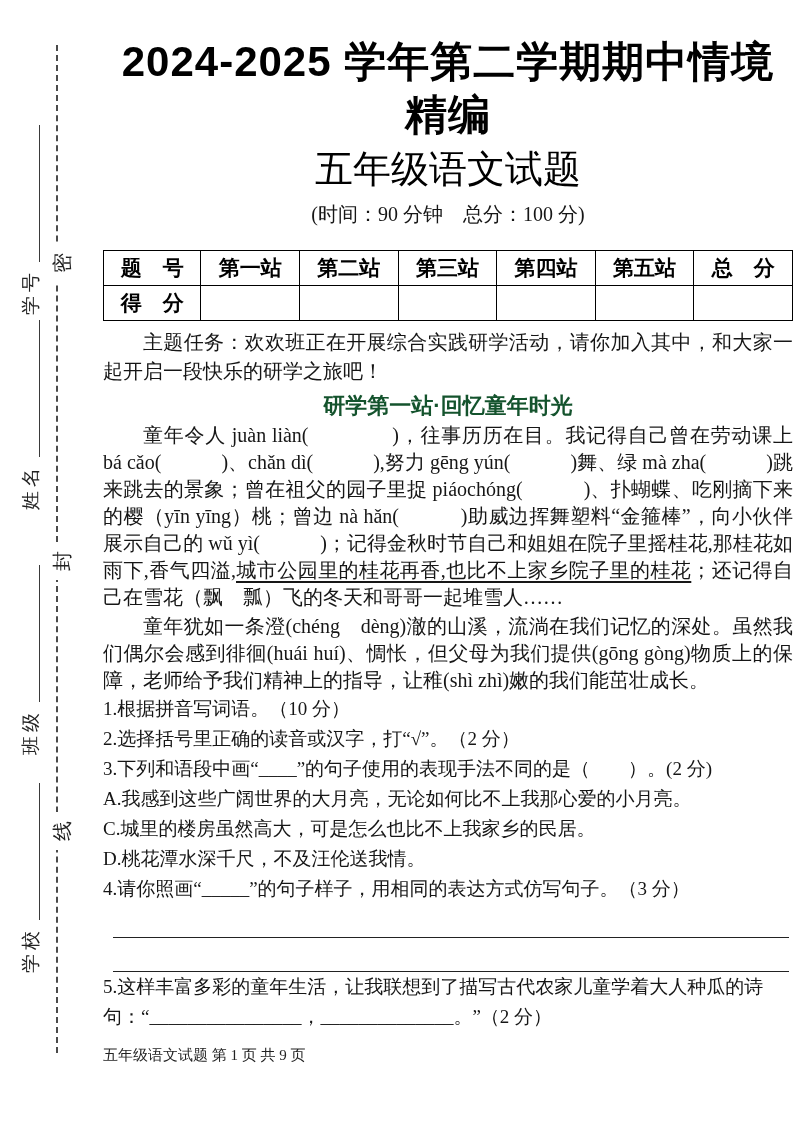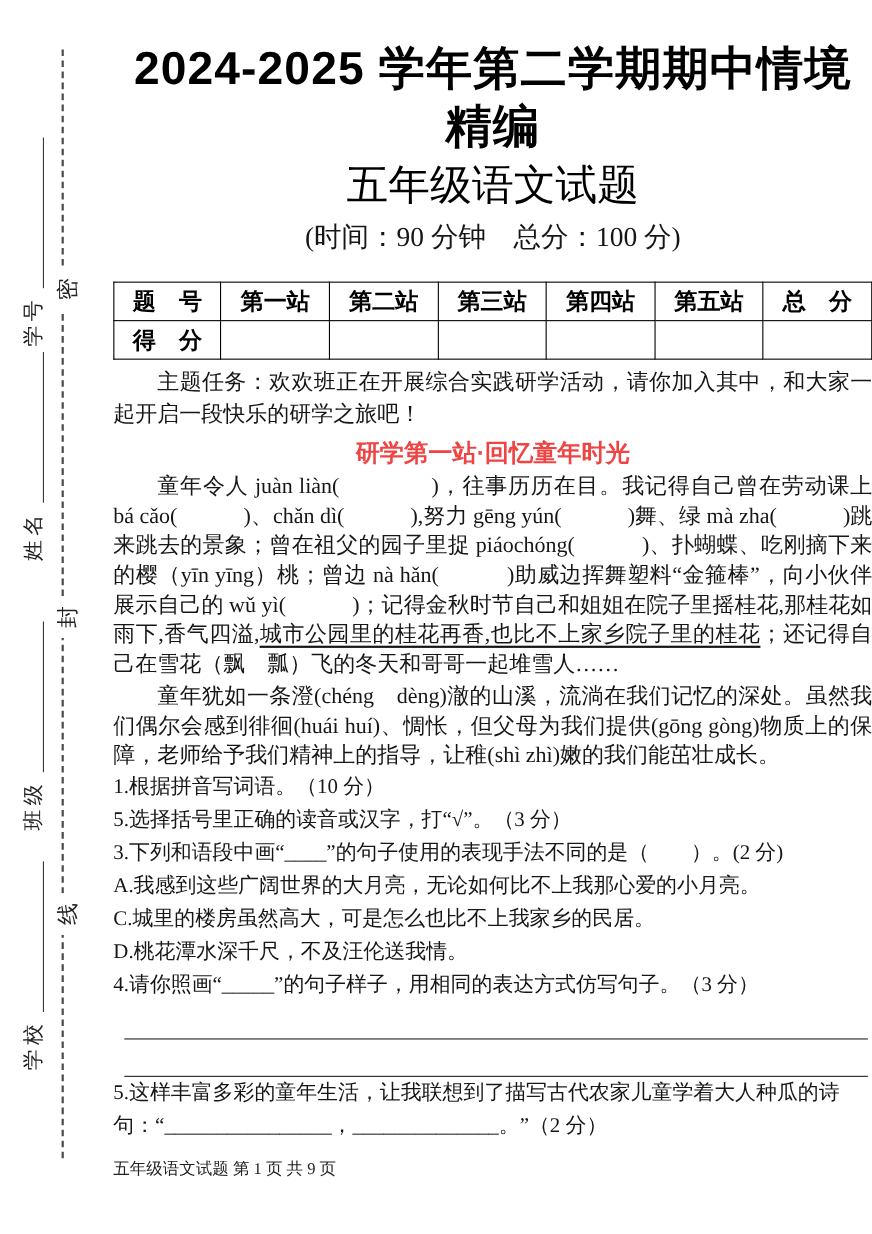--- a/index.html
+++ b/index.html
@@ -20,34 +20,34 @@
   .field .fill{flex:1;border-bottom:1.6px solid #3a3a3a;height:3px;}
 
   
   .main{position:absolute;left:103px;top:36px;width:690px;}
   .title1{font-family:"Liberation Sans","DejaVu Sans",sans-serif;
           font-weight:bold;font-size:42px;text-align:center;line-height:1.25;
           letter-spacing:1px;margin:0;color:#000;}
   .title2{font-family:"Liberation Sans","DejaVu Sans",sans-serif;
           font-weight:normal;font-size:38px;text-align:center;line-height:1.2;
           margin:6px 0 0 0;color:#000;}
-  .time-line{font-size:25px;text-align:center;margin-top:8px;line-height:1.3;}
+  .time-line{font-size:20px;text-align:center;margin-top:8px;line-height:1.3;}
 
   table.score{width:100%;border-collapse:collapse;margin-top:23px;
               table-layout:fixed;
               font-family:Liberation Sans, sans-serif;}
   table.score td{border:1.6px solid #000;text-align:center;vertical-align:middle;
                  font-size:21px;font-weight:bold;height:34px;padding:0;color:#000;}
   table.score .lblcol{width:14%;}
 
   .theme{font-size:20px;line-height:1.45;text-indent:2em;margin-top:7px;
          text-align:justify;}
   .station{font-family:"Liberation Sans","DejaVu Sans",sans-serif;
            font-weight:bold;font-size:22px;text-align:center;margin-top:5px;
-           line-height:1.35;color:#ef4444;}
+           line-height:1.35;color:#14532d;}
   .secline{font-family:"Liberation Sans","DejaVu Sans",sans-serif;
            font-weight:bold;font-size:20px;margin-top:3px;line-height:1.4;color:#000;}
 
   .para{font-size:20px;line-height:27px;text-indent:2em;text-align:justify;
         margin:2px 0 0 0;}
   .para .u{text-decoration:underline;text-underline-offset:4px;}
 
   .q{font-size:19px;line-height:30px;margin:0;}
   .opt{font-size:19px;line-height:30px;margin:0;}
 
@@ -110,21 +110,21 @@
     </tbody>
       </table>
 
     <p class="theme" style="margin-bottom:0">主题任务：欢欢班正在开展综合实践研学活动，请你加入其中，和大家一起开启一段快乐的研学之旅吧！</p>
     <div class="station">研学第一站·回忆童年时光</div>
 
     <p class="para"><span>童年令人 juàn liàn(　　　　)，往事历历在目。我记得自己曾在劳动课上 bá cǎo(　　　)、chǎn dì(　　　),努力 gēng yún(　　　)舞、绿 mà zha(　　　)跳来跳去的景象；曾在祖父的园子里捉 piáochóng(　　　)、扑蝴蝶、吃刚摘下来的樱（yīn yīng）桃；曾边 nà hǎn(　　　)助威边挥舞塑料“金箍棒”，向小伙伴展示自己的 wǔ yì(　　　)；记得金秋时节自己和姐姐在院子里摇桂花,那桂花如雨下,香气四溢,</span><span class="u">城市公园里的桂花再香,也比不上家乡院子里的桂花</span><span>；还记得自己在雪花（飘　瓢）飞的冬天和哥哥一起堆雪人……</span></p>
     <p class="para">童年犹如一条澄(chéng　dèng)澈的山溪，流淌在我们记忆的深处。虽然我们偶尔会感到徘徊(huái huí)、惆怅，但父母为我们提供(gōng gòng)物质上的保障，老师给予我们精神上的指导，让稚(shì zhì)嫩的我们能茁壮成长。</p>
 
     <p class="q">1.根据拼音写词语。（10 分）</p>
-    <p class="q">5.选择括号里正确的读音或汉字，打“√”。（3 分）</p>
+    <p class="q">2.选择括号里正确的读音或汉字，打“√”。（2 分）</p>
     <p class="q">3.下列和语段中画“____”的句子使用的表现手法不同的是（　　）。(2 分)</p>
     <p class="opt">A.我感到这些广阔世界的大月亮，无论如何比不上我那心爱的小月亮。</p>
     <p class="opt">C.城里的楼房虽然高大，可是怎么也比不上我家乡的民居。</p>
     <p class="opt">D.桃花潭水深千尺，不及汪伦送我情。</p>
     <p class="q">4.请你照画“_____”的句子样子，用相同的表达方式仿写句子。（3 分）</p>
 
     <div class="ansline"></div>
     <div class="ansline"></div>
 
     <p class="q" style="margin-top:0">5.这样丰富多彩的童年生活，让我联想到了描写古代农家儿童学着大人种瓜的诗句：“________________，______________。”（2 分）</p>

